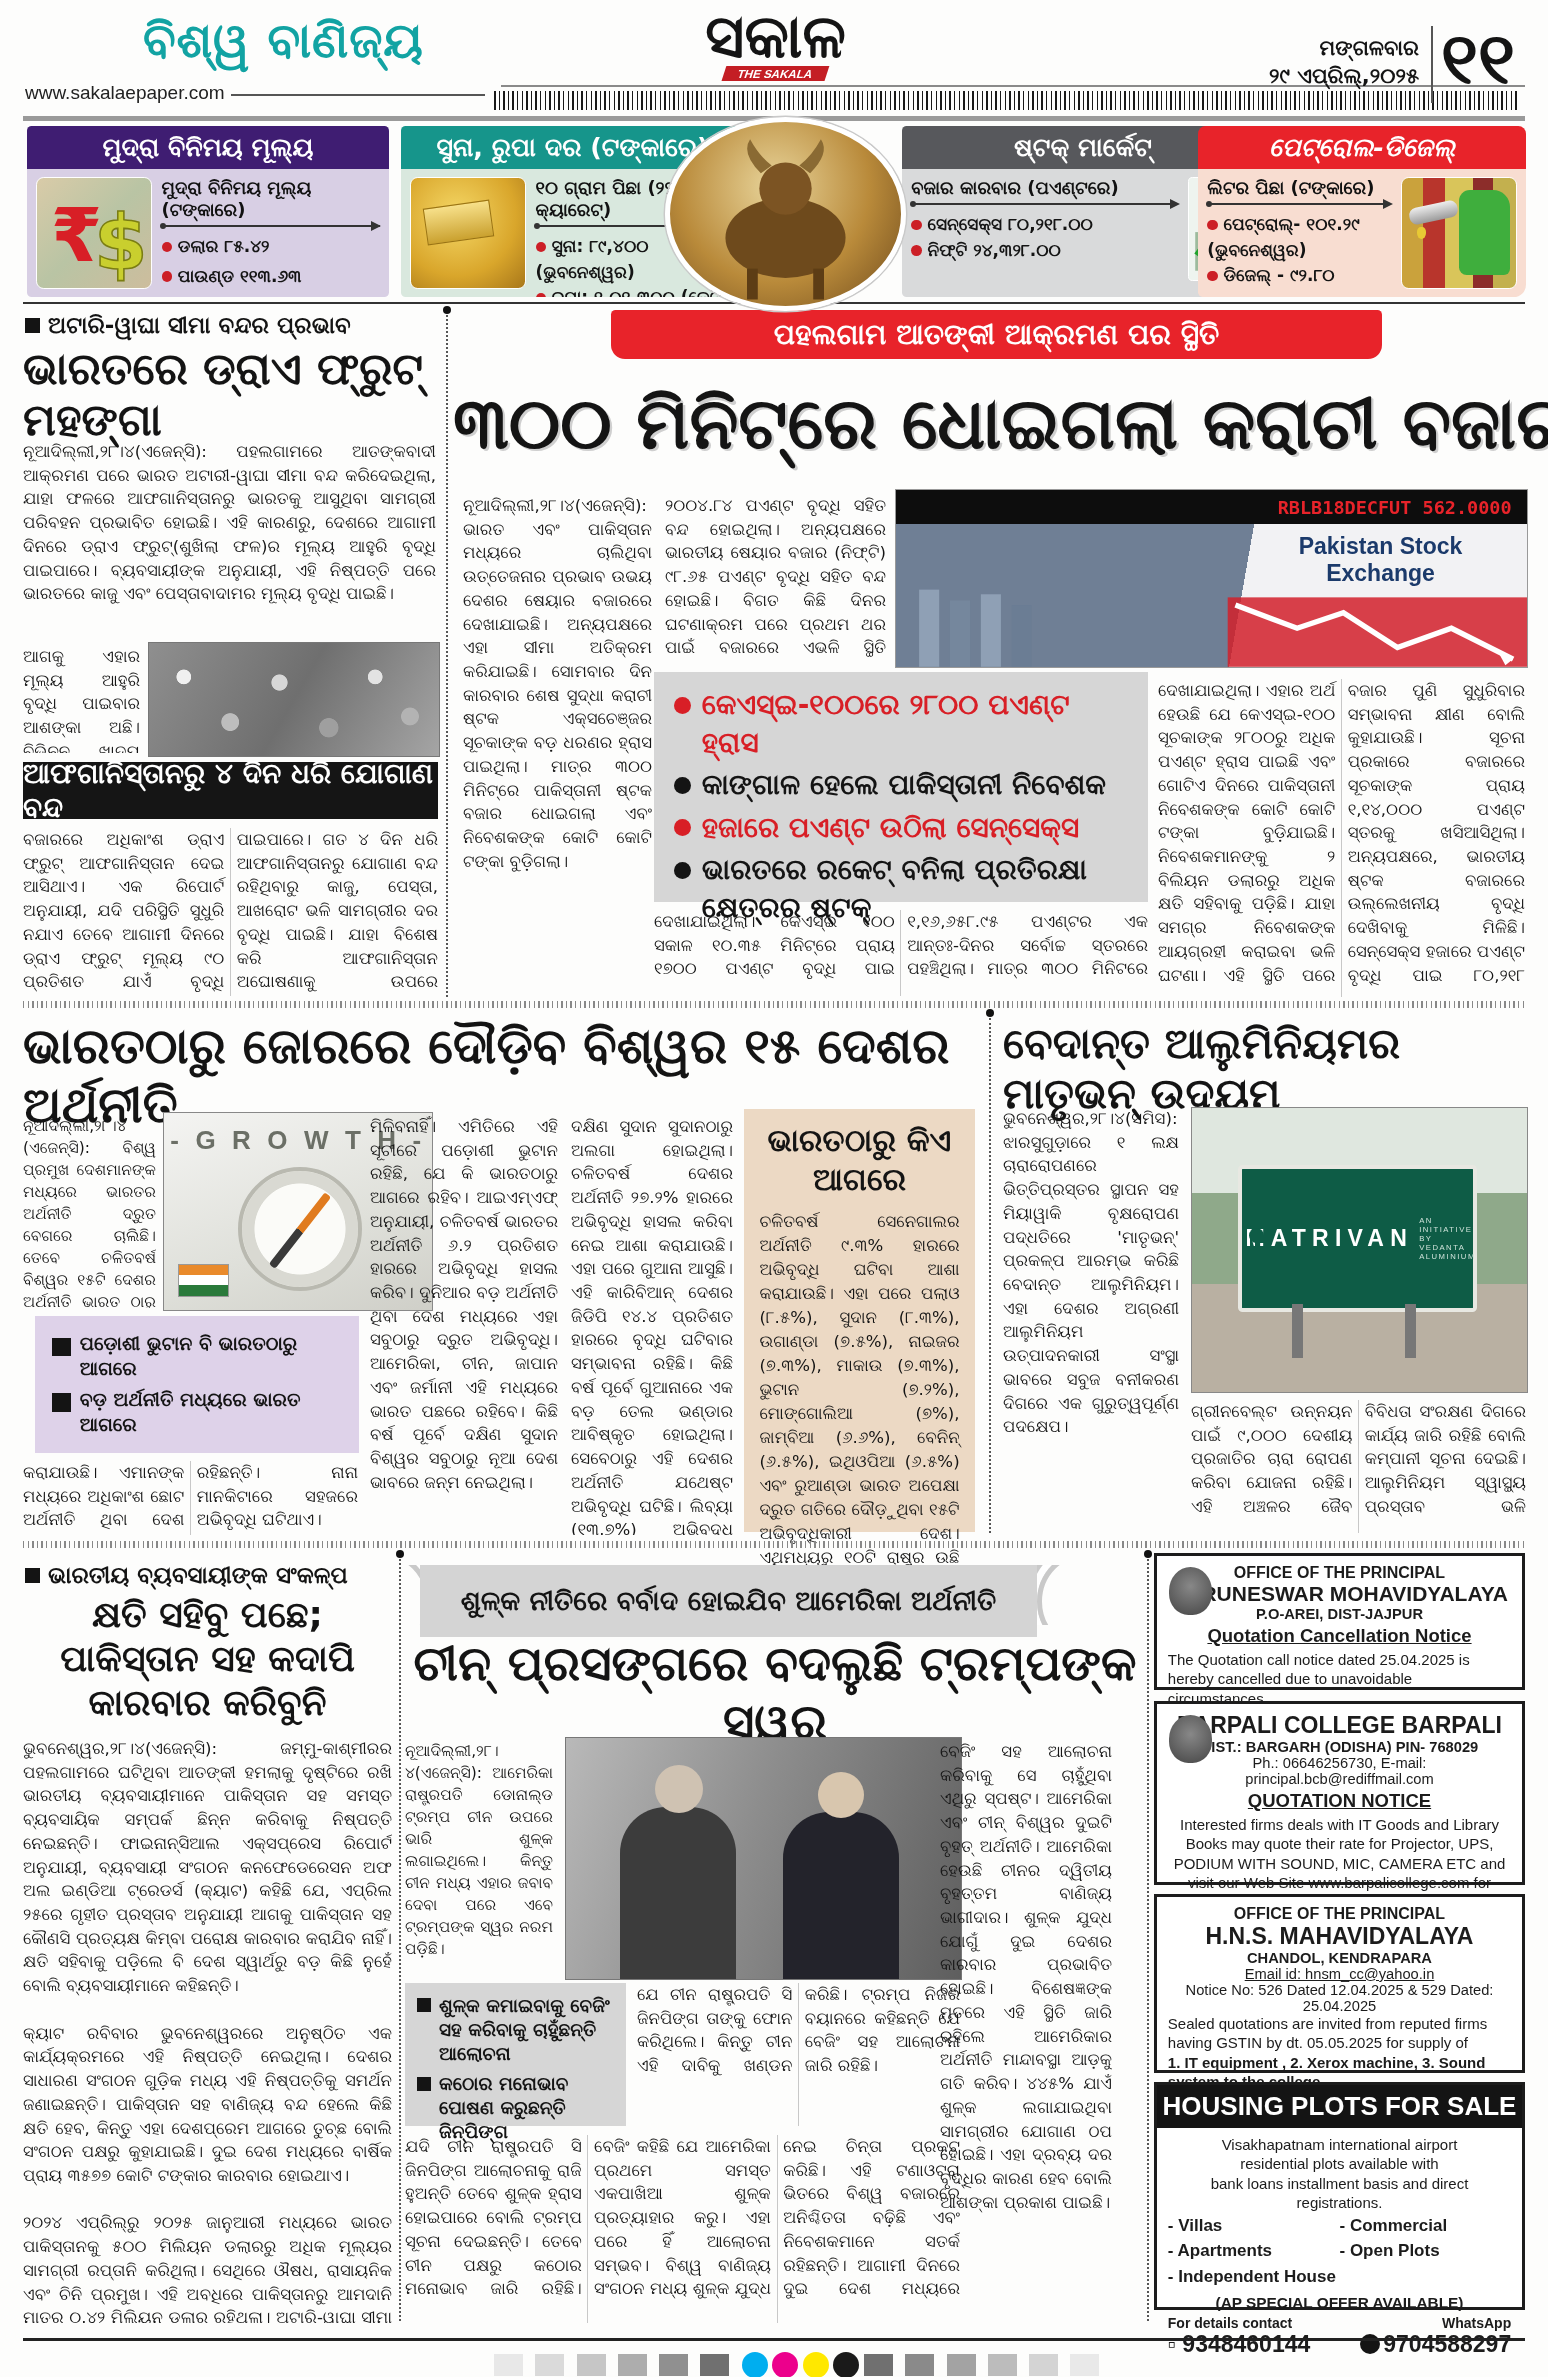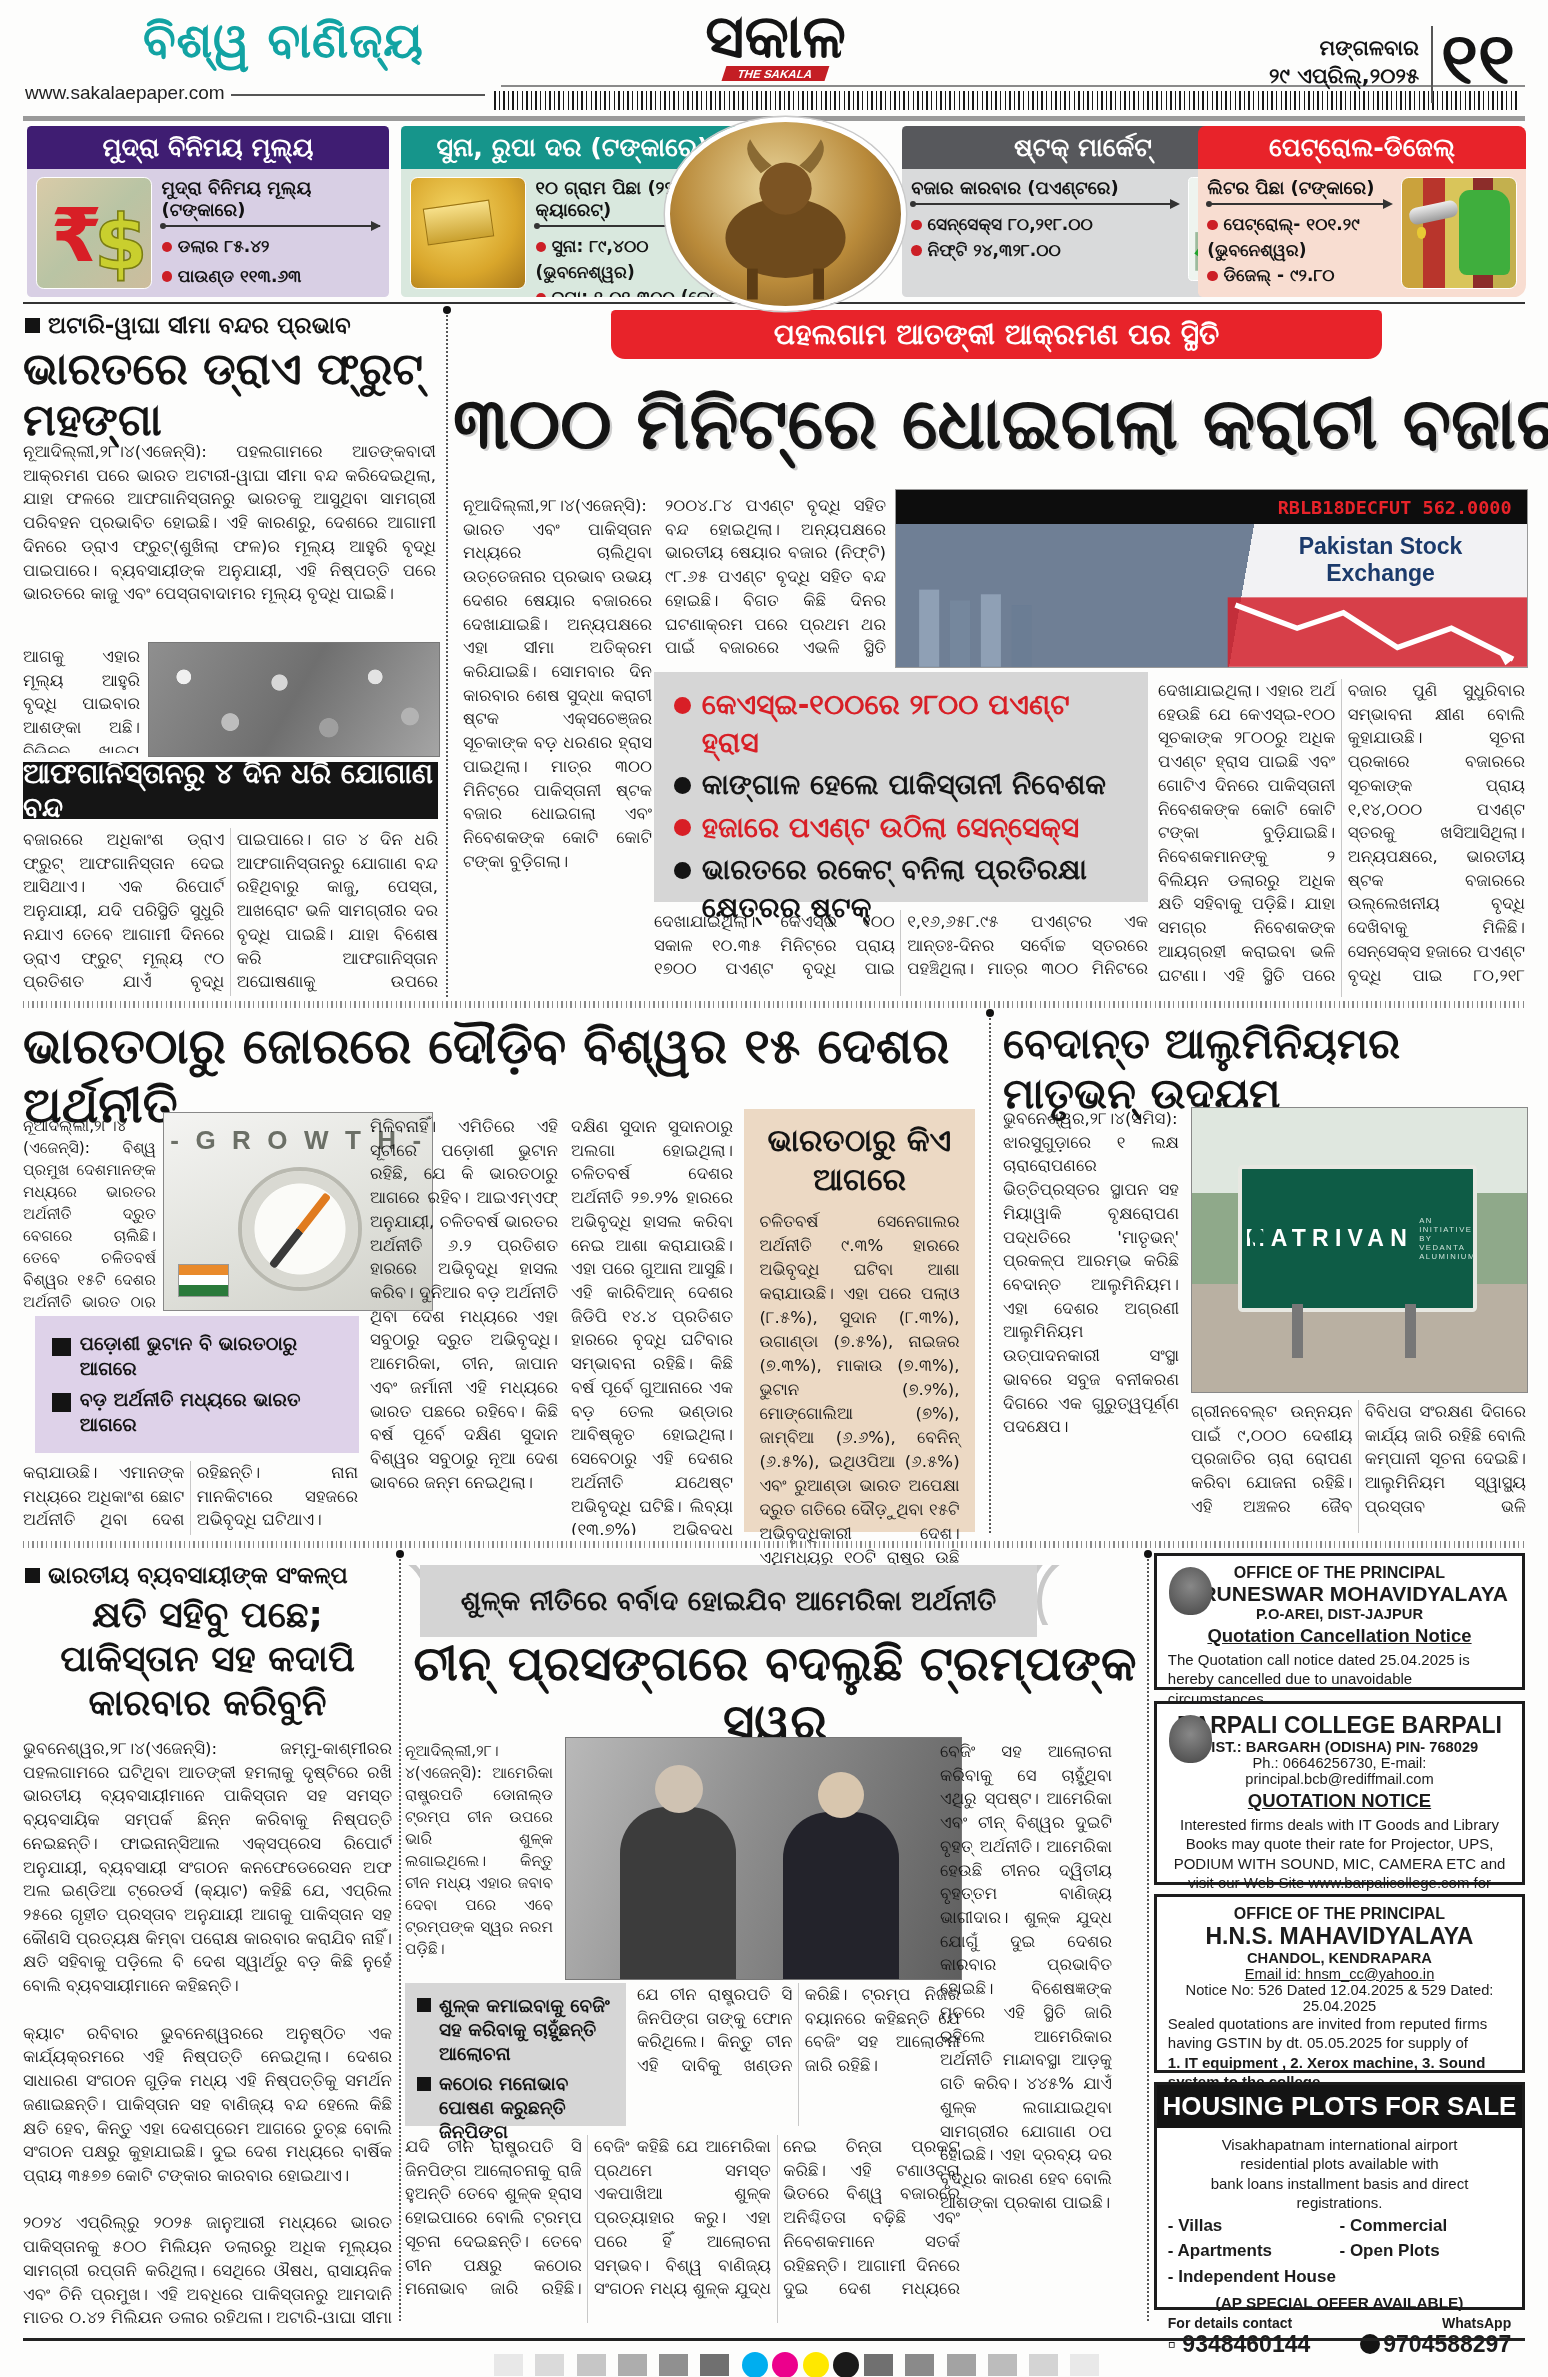--- a/index.html
+++ b/index.html
@@ -41,21 +41,21 @@
   #img-currency{background:linear-gradient(135deg,#d9cba8,#b9c4a4 50%,#cdbd9d);position:relative;}
   #box-gold{left:401px;top:126px;width:343px;}
   #box-gold .hd{background:#16958b;}
   #box-gold .bd{background:#d9e8de;}
   #img-gold{background:radial-gradient(circle at 40% 35%,#f5d867,#d9a62b 60%,#a8771a);position:relative;}
   #img-gold:before{content:'';position:absolute;left:14px;top:26px;width:65px;height:35px;background:linear-gradient(#f7e08a,#caa12f);border:1.5px solid #9a7415;transform:rotate(-8deg);}
   #box-stock{left:902px;top:126px;width:362px;}
   #box-stock .hd{background:#57585c;}
   #box-stock .bd{background:#d9dadb;}
   #box-fuel{left:1198px;top:126px;width:328px;}
-  #box-fuel .hd{background:#e8232a;border-radius:7.7px 7.7px 0 0;}
+  #box-fuel .hd{background:#e8232a;border-radius:7.7px 7.7px 0 0;font-style:italic;}
   #box-fuel .bd{background:#f8ddd1;border-radius:0 0 12.3px 4.6px;}
   #img-fuel{background:linear-gradient(90deg,#caa23c 0 18%,#b8352c 18% 38%,#d9c55a 38% 62%,#8c2d2a 62% 80%,#c3b04e 80%);position:relative;overflow:hidden;}
   #img-fuel .nozzle{position:absolute;right:6.2px;top:12.3px;width:51px;height:85px;background:#3fae3d;border-radius:10.8px 17px 6.2px 7.7px;}
   #img-fuel .spout{position:absolute;left:7.7px;top:26px;width:49px;height:17px;background:linear-gradient(#eee,#9a9a9a);border-radius:7.7px;transform:rotate(-12deg);}
   #img-fuel .drop{position:absolute;left:15.4px;top:49px;width:9.3px;height:12.3px;background:#e8c934;border-radius:50% 50% 60% 60%;}
   #bull{left:665px;top:117px;width:231px;height:184px;border-radius:50%;
      background:radial-gradient(circle at 45% 35%,#e8d49a,#b98a3a 55%,#6e4a1c);
      border:5.4px solid #fff;box-shadow:0 0 0 1.5px #c9c9c9;overflow:hidden;z-index:5;}
   #mini-chart{width:65px;height:102px;background:#eef4ef;border:1.5px solid #fff;flex:none;border-radius:4.6px;}
   #info-rule{left:23px;top:302px;width:1502px;height:2.3px;background:#333;}

